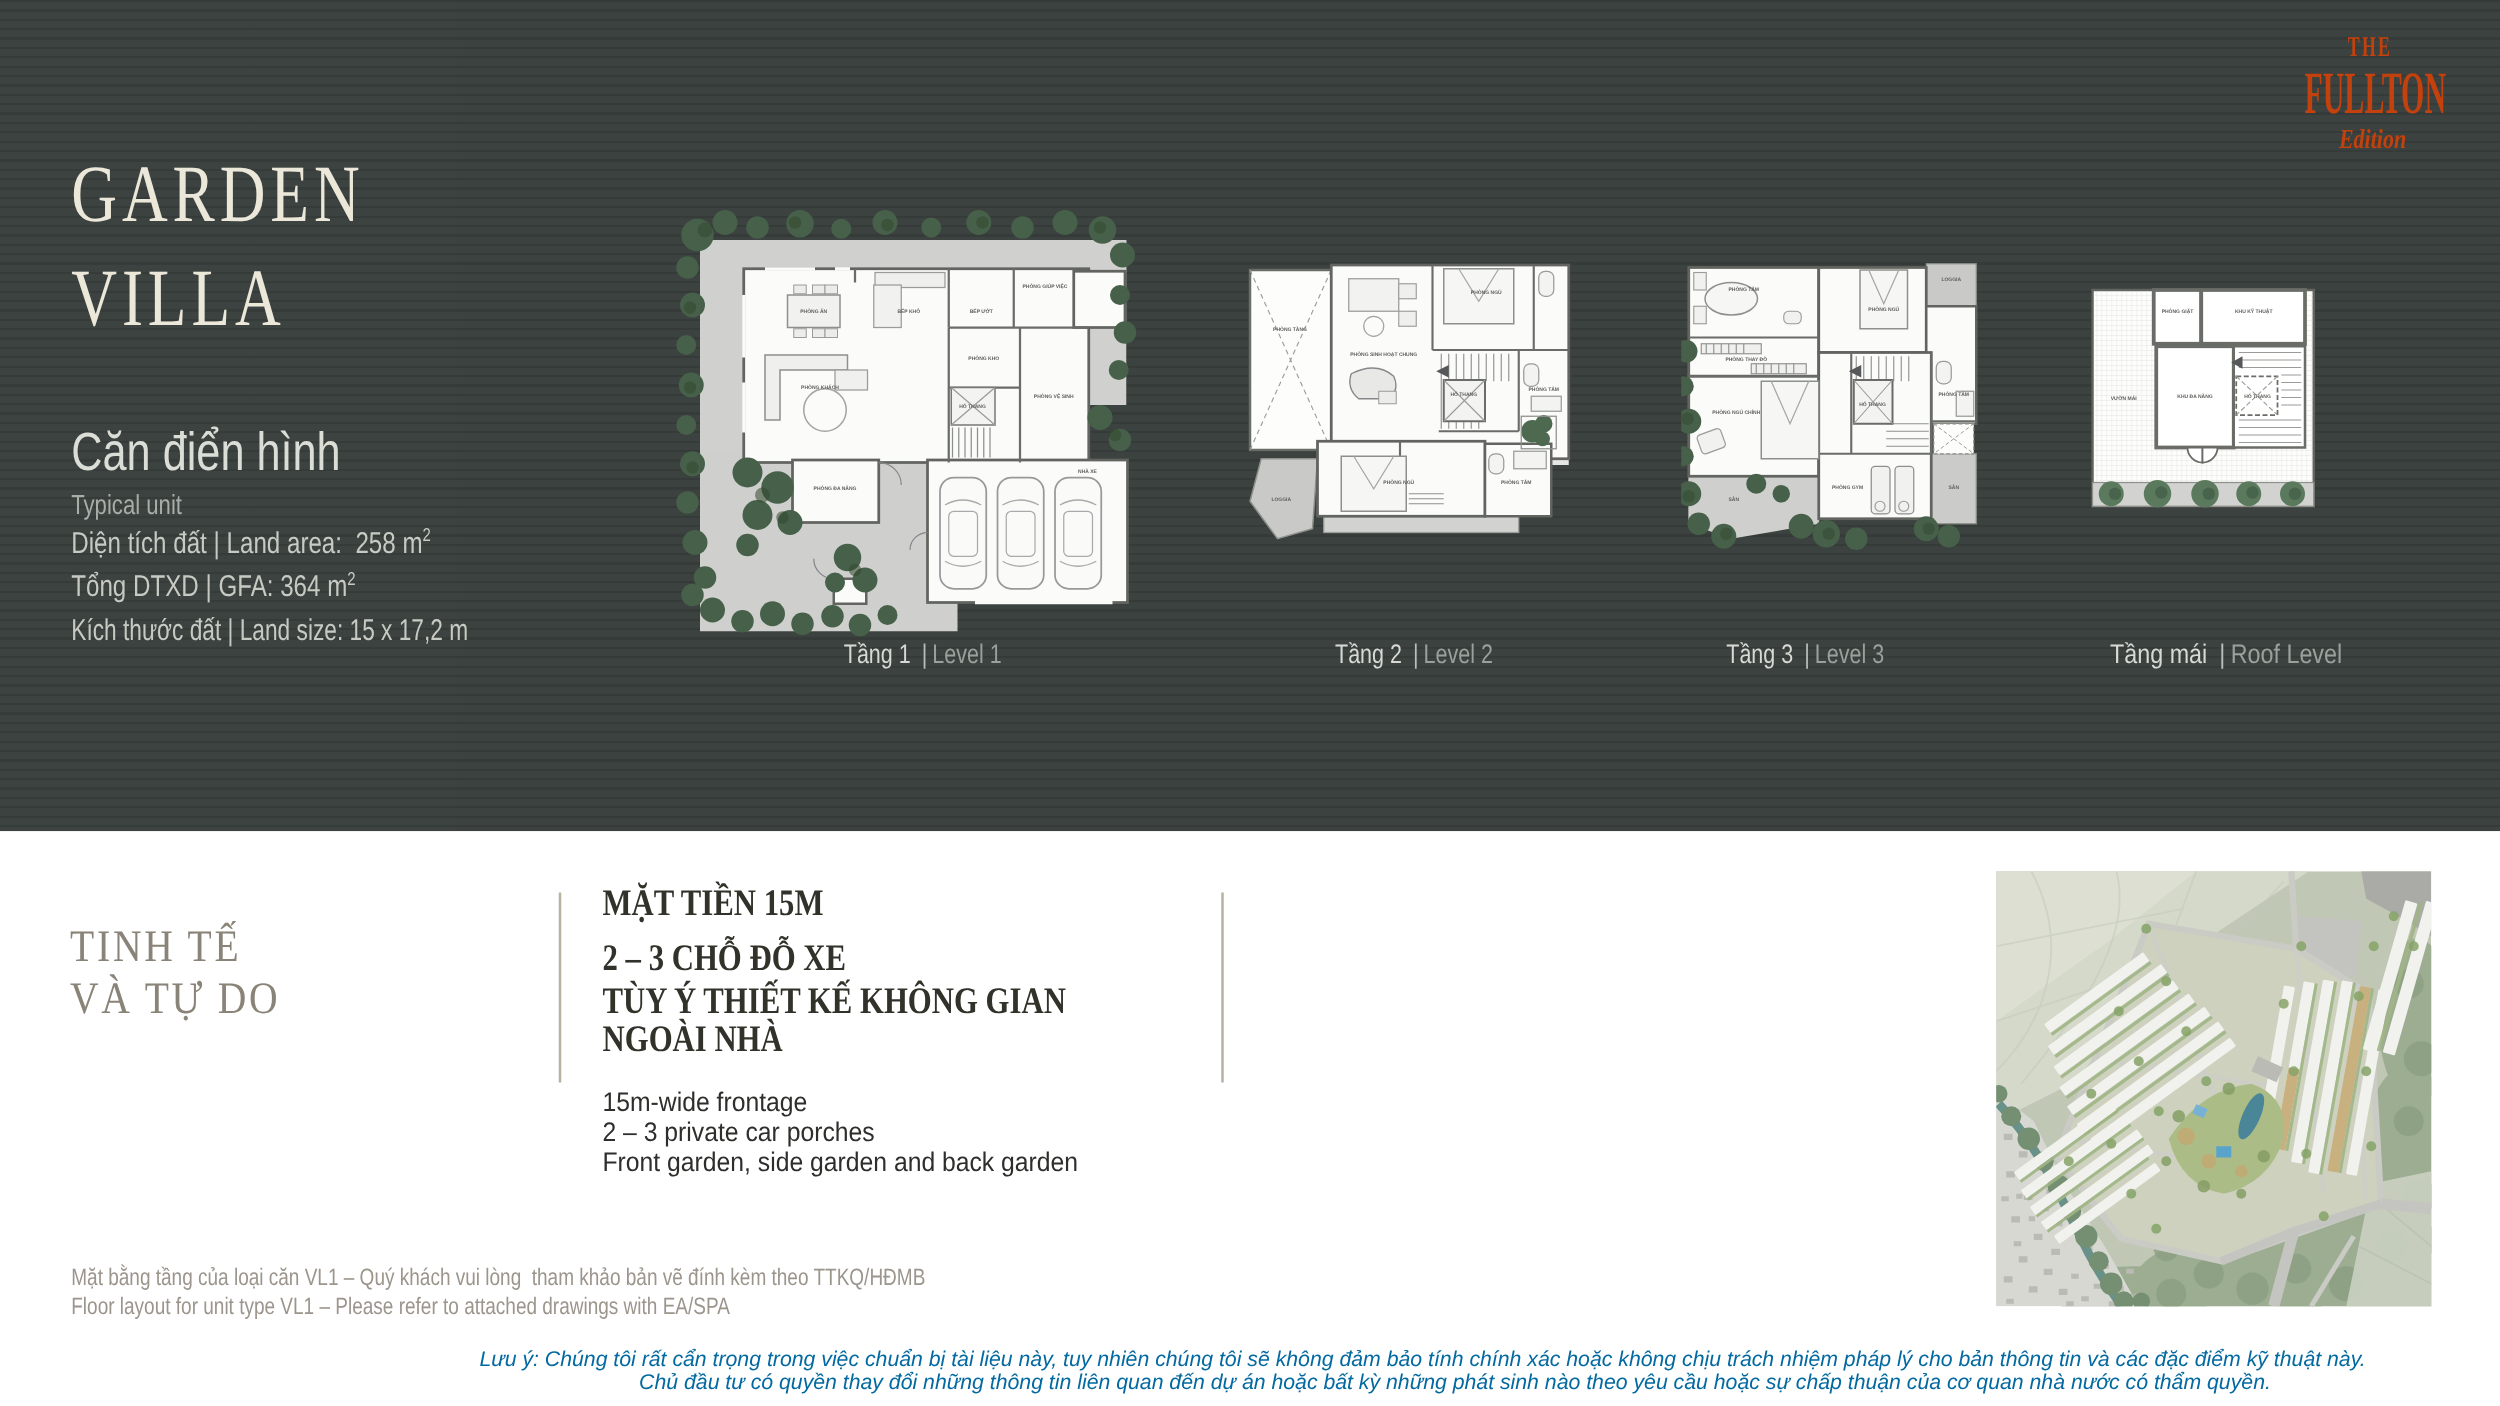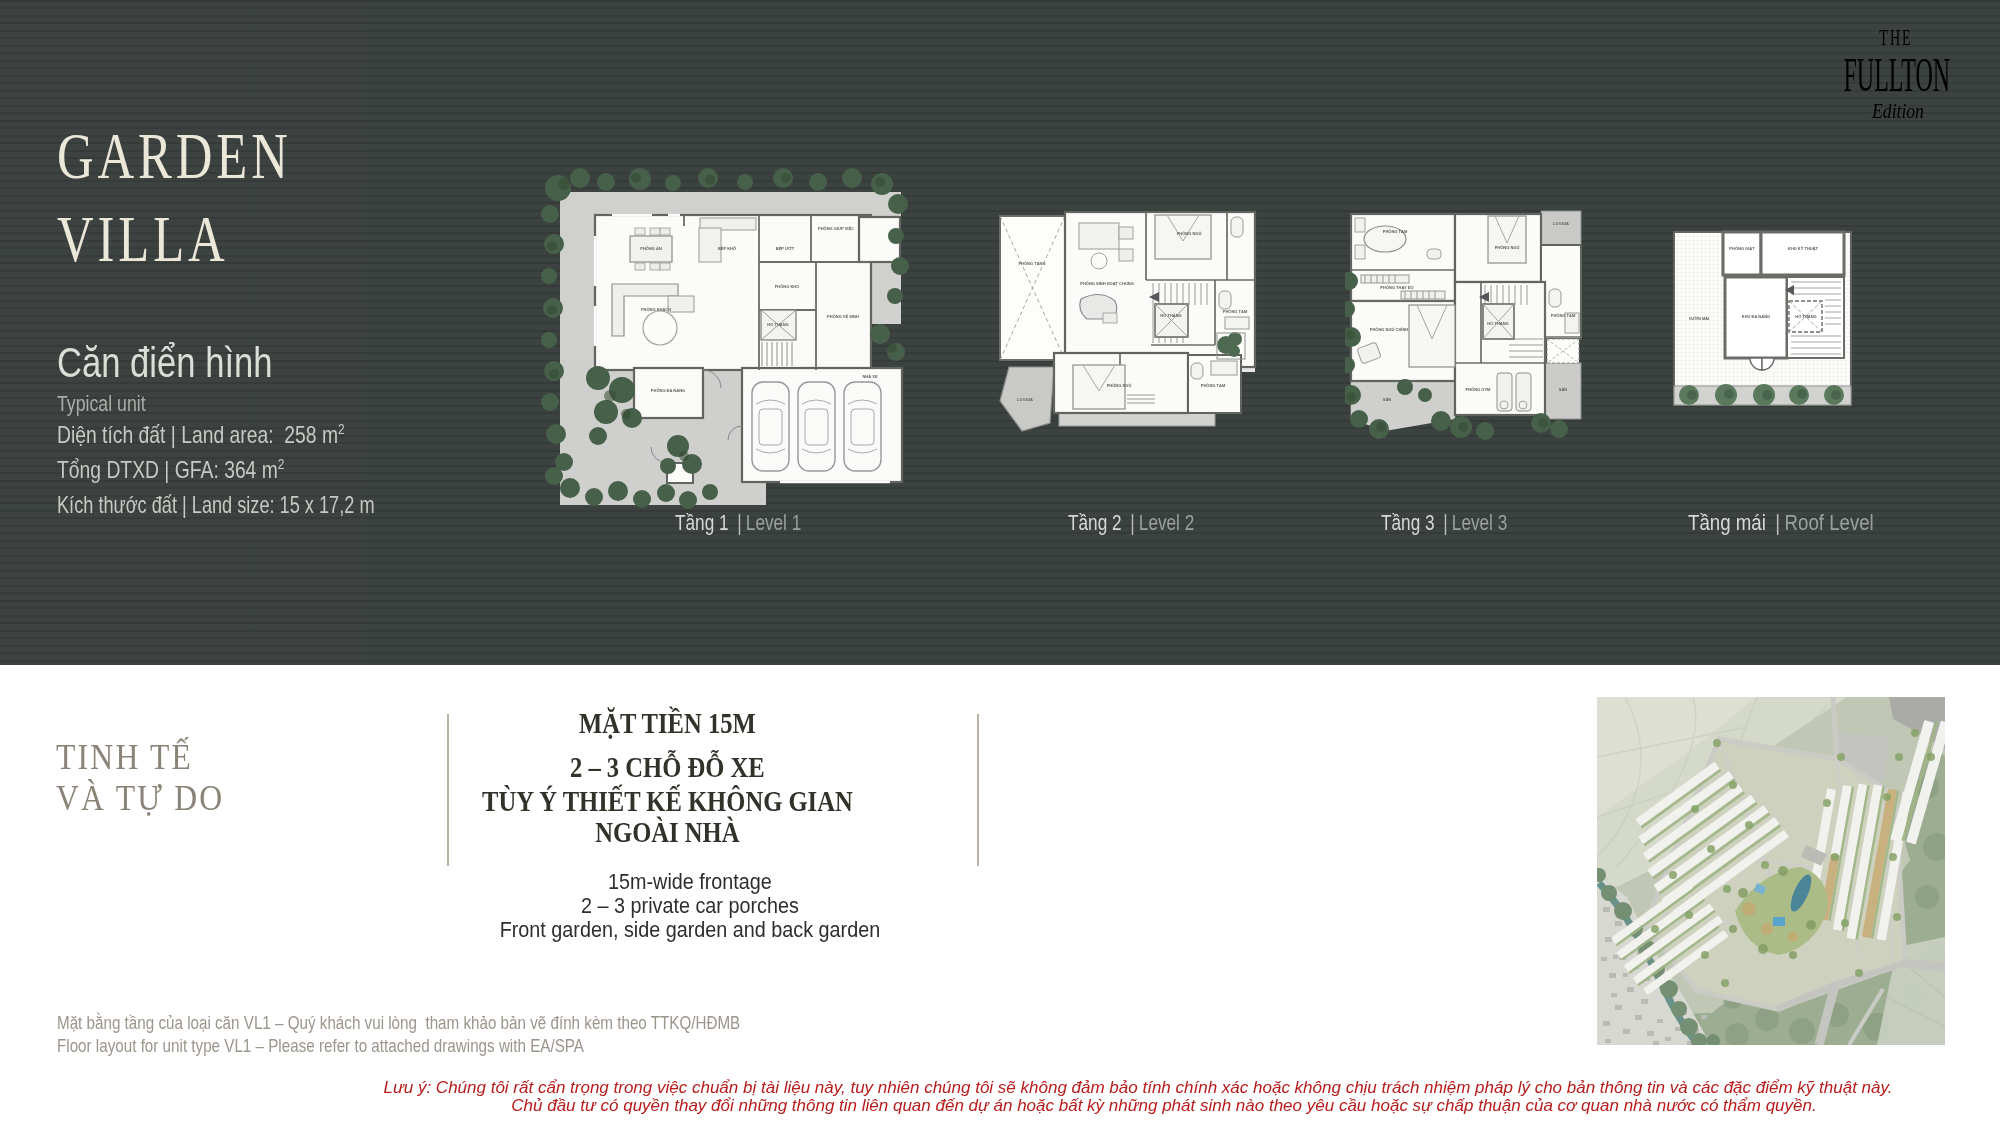--- a/index.html
+++ b/index.html
@@ -4,42 +4,42 @@
 <style>
   html,body{margin:0;padding:0;width:2000px;height:1125px;background:#fff;overflow:hidden;}
   body{font-family:"Liberation Sans",sans-serif;position:relative;}
   .dark{position:absolute;left:0;top:0;width:2000px;height:665px;
     background:
       repeating-linear-gradient(to bottom, rgba(0,0,0,0.11) 0px, rgba(0,0,0,0.11) 1.8px, rgba(0,0,0,0) 1.8px, rgba(0,0,0,0) 7.5px),
       linear-gradient(to right, #41464422 0px, #41464422 366px, #00000000 366px),
       #3c4240;}
   .title{position:absolute;left:57px;top:115px;color:#ebe7d9;font-family:"Liberation Serif",serif;
     font-size:65px;line-height:83px;letter-spacing:5px;font-weight:400;transform:scaleX(0.78);transform-origin:left top;}
-  .logo{position:absolute;left:1811px;top:26px;width:130px;text-align:center;color:#000000;}
+  .logo{position:absolute;left:1811px;top:26px;width:130px;text-align:center;color:#c2410c;font-weight:bold;}
   .logo .the{font-family:"Liberation Serif",serif;font-size:23px;letter-spacing:3px;line-height:23px;transform:scaleX(0.62);transform-origin:center top;}
   .logo .ful{font-family:"Liberation Serif",serif;font-size:48px;letter-spacing:0px;line-height:44px;transform:scaleX(0.50);transform-origin:center top;margin-top:4px;}
   .logo .ed{font-family:"Liberation Serif",serif;font-style:italic;font-size:22px;margin-top:1px;transform:scaleX(0.80);transform-origin:center top;}
   .info{position:absolute;left:57px;top:338px;color:#c6cac3;transform:scaleX(0.805);transform-origin:left top;}
   .info .h1{font-size:43px;color:#dbded7;letter-spacing:0px;font-weight:400;}
   .info .h2{font-size:22px;color:#a9ada7;margin-top:4px;}
   .info .row{font-size:24px;margin-top:0;color:#c6cac3;}
   sup{font-size:0.62em;}
   .plab{position:absolute;top:511px;font-size:21.5px;color:#d7d9d4;white-space:nowrap;transform:scaleX(0.80);transform-origin:left top;}
   .plab .lv{color:#9aa09b;}
   .plab .bar{color:#b9beb9;padding:0 5px;}
   
   .bot{position:absolute;left:0;top:665px;width:2000px;height:460px;background:#ffffff;}
   .tinh{position:absolute;left:56px;top:72px;font-family:"Liberation Serif",serif;font-size:36px;line-height:41px;
      letter-spacing:2.5px;color:#8a8478;transform:scaleX(0.88);transform-origin:left top;}
   .vline{position:absolute;top:49px;width:2px;height:152px;background:#b9b1a1;}
-  .feat{position:absolute;font-family:"Liberation Serif",serif;color:#32322b;text-align:center;}
+  .feat{position:absolute;font-family:"Liberation Serif",serif;color:#32322b;}
   .feat .h{font-size:30px;font-weight:bold;letter-spacing:0px;line-height:31px;transform:scaleX(0.82);transform-origin:left top;white-space:nowrap;}
   .feat .sans{font-family:"Liberation Sans",sans-serif;font-size:21.5px;line-height:24px;color:#2e2e2c;font-weight:400;letter-spacing:0;transform:scaleX(0.93);transform-origin:left top;white-space:nowrap;}
   .note{position:absolute;left:57px;top:346px;font-size:19px;line-height:23px;color:#9b958c;transform:scaleX(0.80);transform-origin:left top;white-space:nowrap;}
-  .disc{position:absolute;top:414px;text-align:center;font-style:italic;font-size:17px;line-height:18px;color:#b91c1c;white-space:nowrap;}
+  .disc{position:absolute;top:414px;text-align:center;font-style:italic;font-size:17px;line-height:18px;color:#0369a1;white-space:nowrap;}
 </style>
 </head>
 <body>
 <div class="dark"></div>
 <div class="title">GARDEN<br>VILLA</div>
 <div class="logo">
   <div class="the" style="margin-left:40px;">THE</div>
   <div class="ful">FULLTON</div>
   <div class="ed" style="margin-left:44px;">Edition</div>
 </div>

